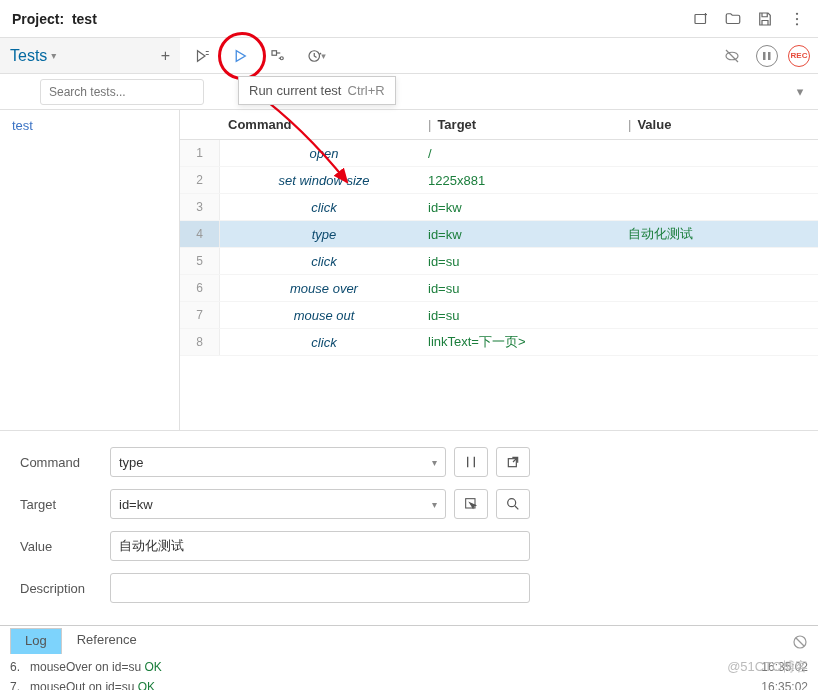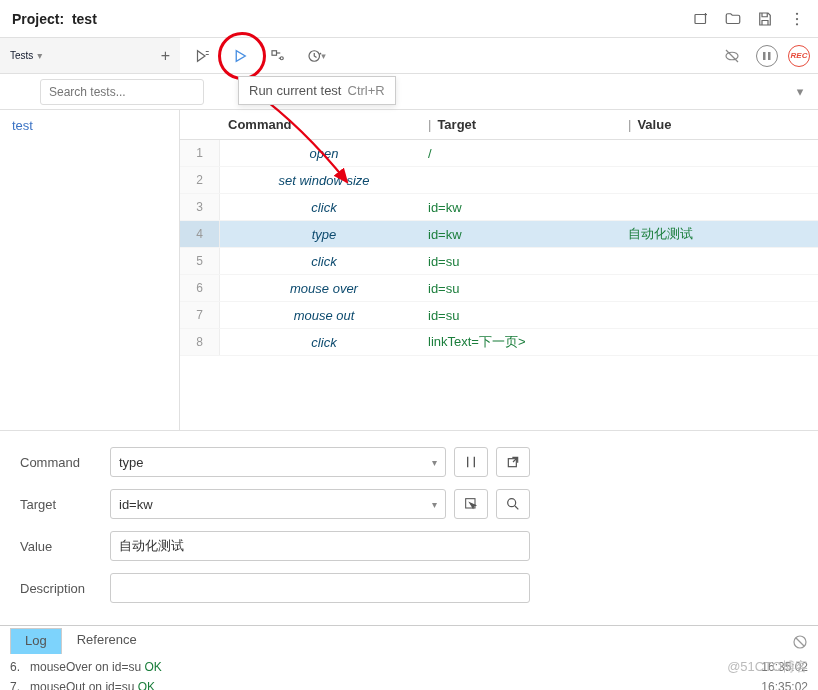--- a/index.html
+++ b/index.html
@@ -3,30 +3,30 @@
 <meta charset="utf-8">
 <style>
 * { box-sizing: border-box; margin: 0; padding: 0; font-family: -apple-system, BlinkMacSystemFont, "Segoe UI", Helvetica, Arial, sans-serif; }
 body { width: 818px; height: 690px; background: #fff; color: #333; font-size: 13px; overflow: hidden; position: relative; }
 .header { height: 38px; display: flex; align-items: center; padding: 16px 12px; border-bottom: 1px solid #e0e0e0; }
 .header-title { font-weight: 600; font-size: 14px; color: #222; }
 .header-right { margin-left: auto; display: flex; gap: 14px; color: #666; }
 .hicon { width: 18px; height: 18px; display: flex; align-items: center; justify-content: center; cursor: pointer; }
 .toolbar-row { display: flex; height: 36px; border-bottom: 1px solid #e0e0e0; }
 .sidebar-head { width: 180px; display: flex; align-items: center; padding: 0 10px; background: #f5f5f5; }
-.sidebar-head .label { color: #0f172a; font-size: 10px; }
+.sidebar-head .label { color: #0369a1; font-size: 16px; }
 .sidebar-head .chev { margin-left: 4px; color: #888; font-size: 10px; }
 .sidebar-head .plus { margin-left: auto; color: #666; cursor: pointer; font-size: 16px; }
 .toolbar { flex: 1; display: flex; align-items: center; padding: 0 8px; gap: 10px; position: relative; }
 .tbtn { width: 28px; height: 28px; display: flex; align-items: center; justify-content: center; color: #555; cursor: pointer; border-radius: 3px; }
 .tbtn svg { width: 18px; height: 18px; }
 .tbtn.blue svg { stroke: #4a90e2; }
 .spacer { flex: 1; }
 .circ { width: 22px; height: 22px; border: 1.5px solid #888; border-radius: 50%; display: flex; align-items: center; justify-content: center; font-size: 11px; }
-.circ.red { border-color: #e74c3c; color: #e74c3c; font-size: 8px; font-weight: 600; font-style: italic; }
+.circ.red { border-color: #e74c3c; color: #e74c3c; font-size: 8px; font-weight: 600; }
 .tooltip { position: absolute; top: 34px; left: -8px; background: #fff; border: 1px solid #ccc; padding: 6px 10px; font-size: 13px; white-space: nowrap; box-shadow: 0 2px 6px rgba(0,0,0,0.1); z-index: 10; margin-left: 20px; }
 .tooltip .shortcut { color: #888; margin-left: 6px; }
 .annot-circle { position: absolute; width: 48px; height: 48px; border: 3px solid #e60012; border-radius: 50%; top: -6px; left: 38px; pointer-events: none; z-index: 5; }
 .annot-arrow { position: absolute; top: 48px; left: 62px; pointer-events: none; z-index: 5; }
 .row2 { display: flex; height: 36px; border-bottom: 1px solid #e0e0e0; padding-left: 32px; }
 .search-box { width: 180px; padding: 4px 8px; display: flex; align-items: center; }
 .search-box input { width: 100%; height: 26px; border: 1px solid #ddd; border-radius: 3px; padding: 0 8px; font-size: 12px; color: #555; }
 .url-area { flex: 1; display: flex; align-items: center; padding: 0 8px; }
 .url-area .dd { margin-left: auto; width: 20px; height: 20px; color: #888; display: flex; align-items: center; justify-content: center; }
 .main { display: flex; height: 320px; }
@@ -187,20 +187,21 @@
     <div class="tbody" id="tbody">
         <div class="trow">
           <div class="col-num">1</div>
           <div class="col-cmd">open</div>
           <div class="col-tgt">/</div>
           <div class="col-val"></div>
         </div>
         <div class="trow">
           <div class="col-num">2</div>
           <div class="col-cmd">set window size</div>
+          <div class="col-tgt">1225x881</div>
           <div class="col-val"></div>
         </div>
         <div class="trow">
           <div class="col-num">3</div>
           <div class="col-cmd">click</div>
           <div class="col-tgt">id=kw</div>
           <div class="col-val"></div>
         </div>
         <div class="trow sel">
           <div class="col-num">4</div>

